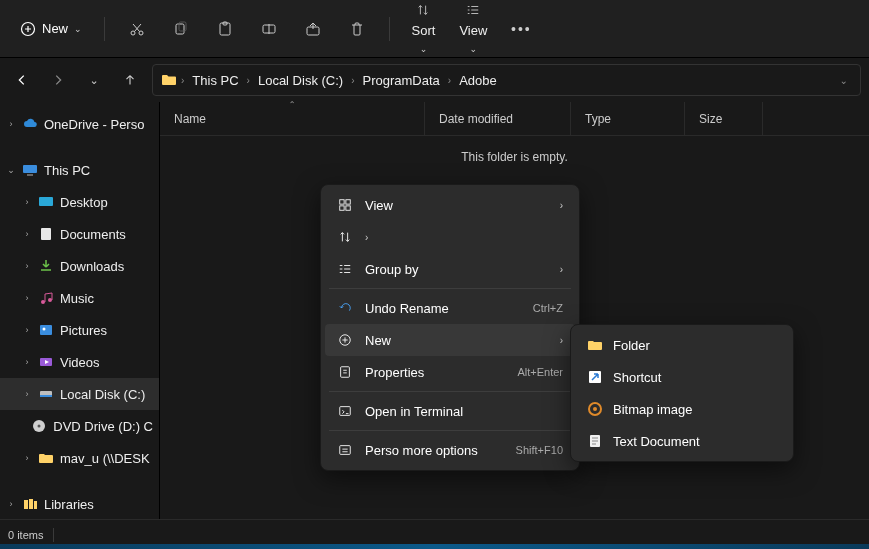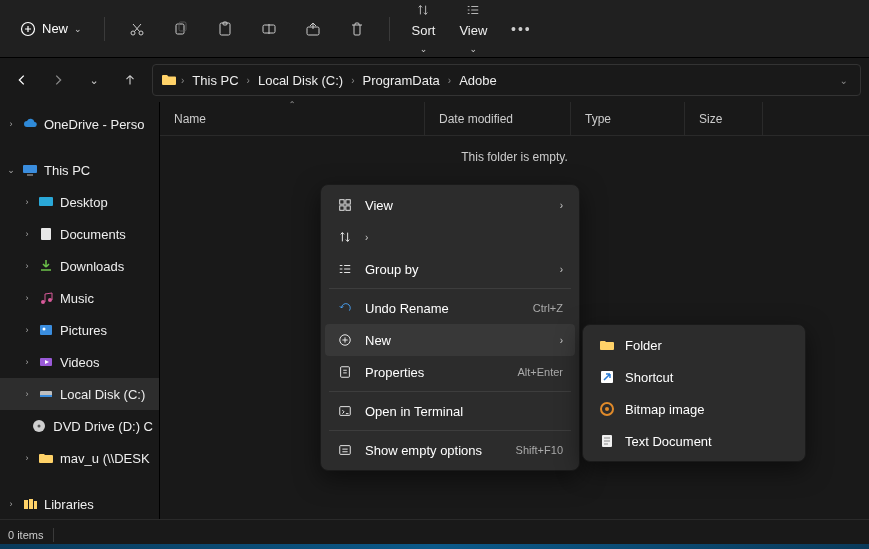--- a/index.html
+++ b/index.html
@@ -51,21 +51,21 @@
 .ctx { position: absolute; background: #2c2c2c; border: 1px solid #1a1a1a; border-radius: 8px; box-shadow: 0 8px 24px rgba(0,0,0,0.5); padding: 4px; min-width: 260px; }
 .ctx1 { left: 320px; top: 184px; }
 .ctx-item { display: flex; align-items: center; gap: 12px; height: 32px; padding: 0 12px; border-radius: 4px; cursor: pointer; color: #fff; font-size: 13px; }
 .ctx-item:hover, .ctx-item.hovered { background: #383838; }
 .ctx-ico { width: 16px; height: 16px; display: flex; align-items: center; justify-content: center; color: #fff; flex-shrink: 0;}
 .ctx-label { flex: 1; }
 .ctx-shortcut { color: #aaa; font-size: 11px; }
 .ctx-sub { color: #ccc; font-size: 10px; }
 .ctx-sep { height: 1px; background: #3d3d3d; margin: 3px 4px; }
 
-.ctx2 { left: 582px; top: 324px; min-width: 224px; }
+.ctx2 { left: 570px; top: 324px; min-width: 224px; }
 .ctx2 .ctx-item { gap: 10px; }
 .file-ico { width: 16px; height: 16px; flex-shrink: 0; }
 
 
 .bottom-accent { position:absolute; left:0; right:0; bottom:-1px; height:6px; background: linear-gradient(90deg,#0a3a5a,#0c5a8a,#0a3a5a);}
 
 svg { display: block; }
 </style>
 </head>
 <body>
@@ -395,21 +395,21 @@
     <span class="ctx-label">Open in Terminal</span>
   </div>
   <div class="ctx-sep"></div>
   <div class="ctx-item">
     <span class="ctx-ico">
         <svg width="14" height="14" viewBox="0 0 16 16">
           <rect x="2" y="3" width="12" height="10" rx="1" fill="none" stroke="#fff"></rect>
           <path d="M5 7h6M5 10h6" stroke="#fff"></path>
         </svg>
       </span>
-    <span class="ctx-label">Show empty options</span>
+    <span class="ctx-label">Perso more options</span>
     <span class="ctx-shortcut">Shift+F10</span>
   </div>
 </div>
 
 <div class="ctx ctx2">
   <div class="ctx-item">
     <svg class="file-ico" viewBox="0 0 16 16">
         <path d="M1 5a1 1 0 011-1h4l1 1h7a1 1 0 011 1v6a1 1 0 01-1 1H2a1 1 0 01-1-1V5z" fill="#ffd268"></path>
       </svg>
     <span>Folder</span>

